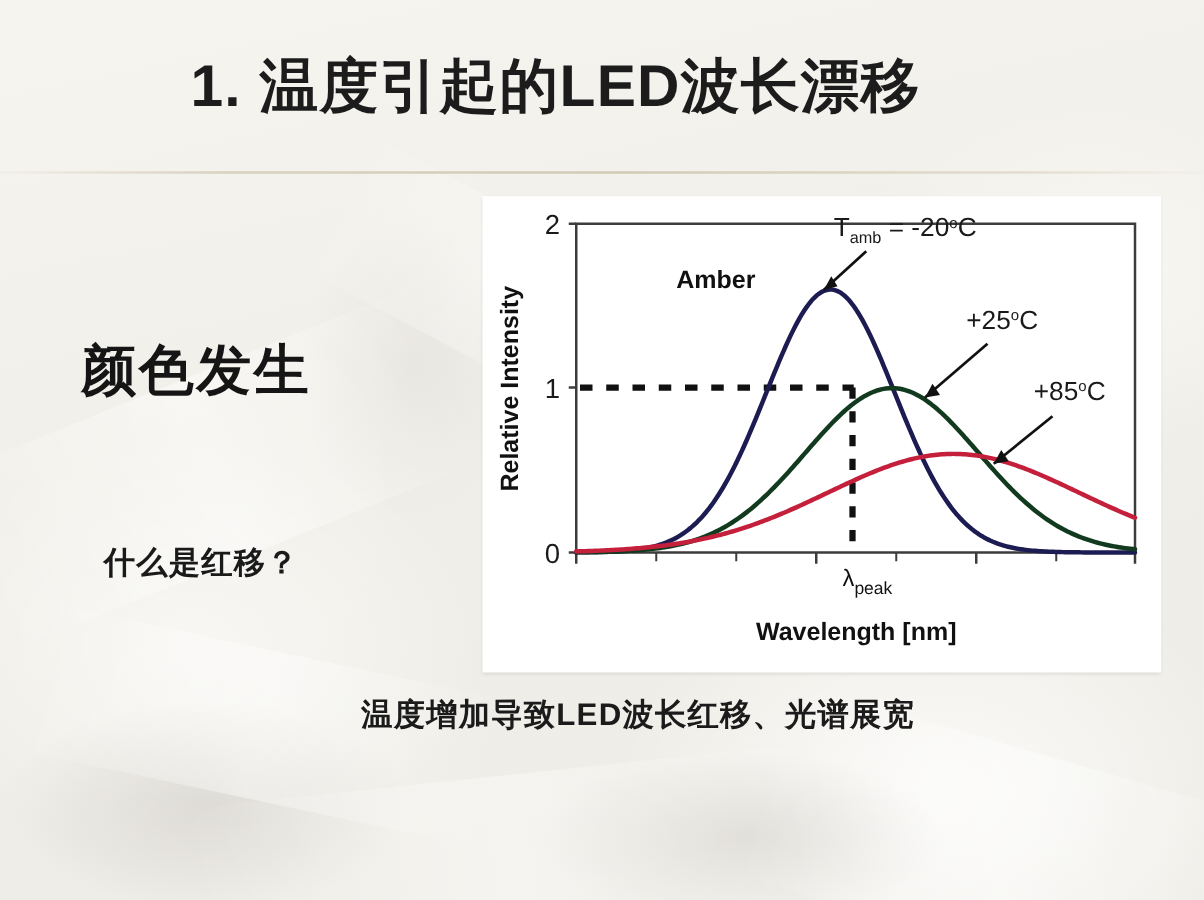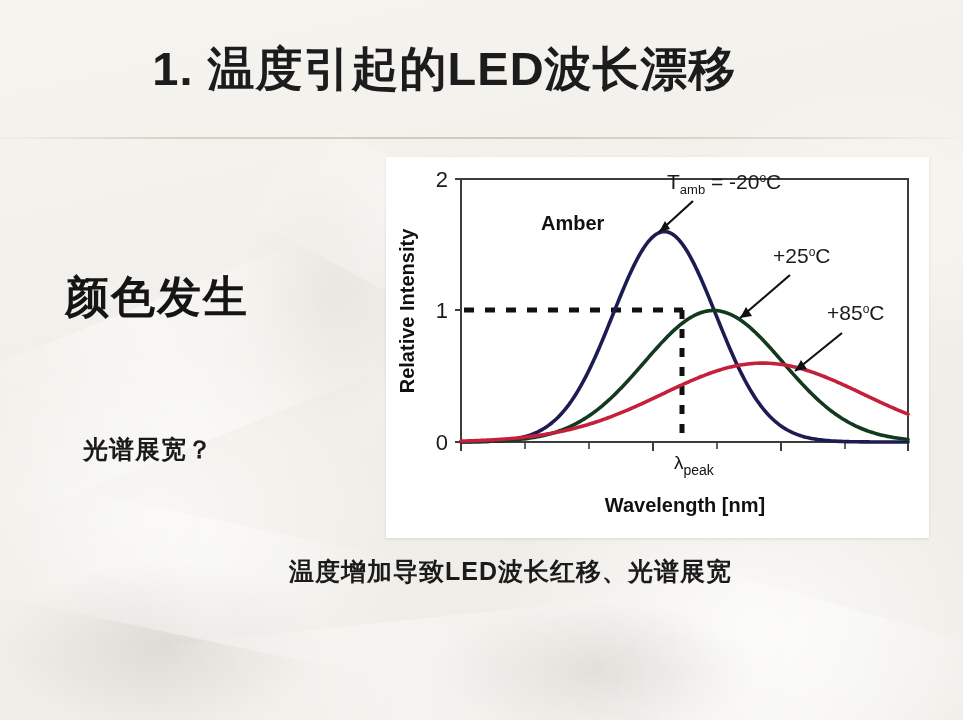--- a/index.html
+++ b/index.html
@@ -140,21 +140,21 @@
   <div class="streak s5"></div>
 
   <div id="title">1. 温度引起的LED波长漂移</div>
   <div id="title-divider"></div>
 
   <div id="headline-big">
     <div>颜色发生</div>
   </div>
 
   <div id="question-block">
-    <div>光谱展宽？</div>
+    <div>什么是红移？</div>
   </div>
 
   <div id="chart-panel">
     <svg id="chart-svg" width="543" height="381" viewBox="0 0 543 381">
 
       <g>
         <rect x="75" y="22" width="447" height="263" fill="#ffffff" stroke="#3c3c3c" stroke-width="2"></rect>
       </g>
 
       <g>

